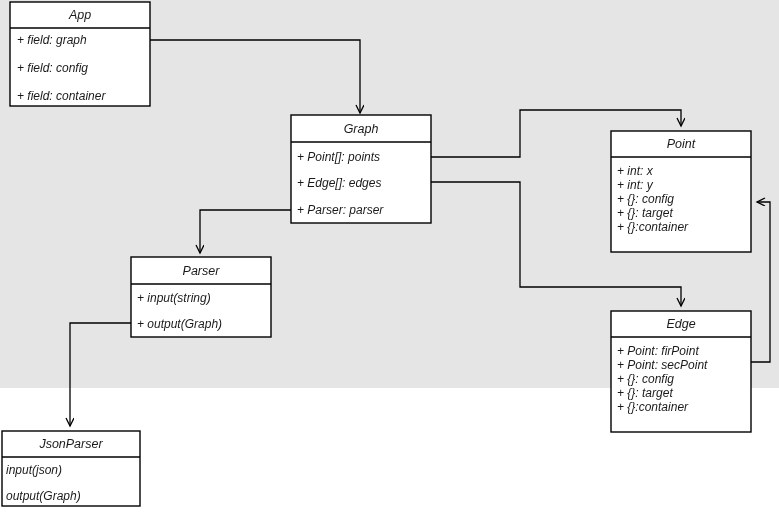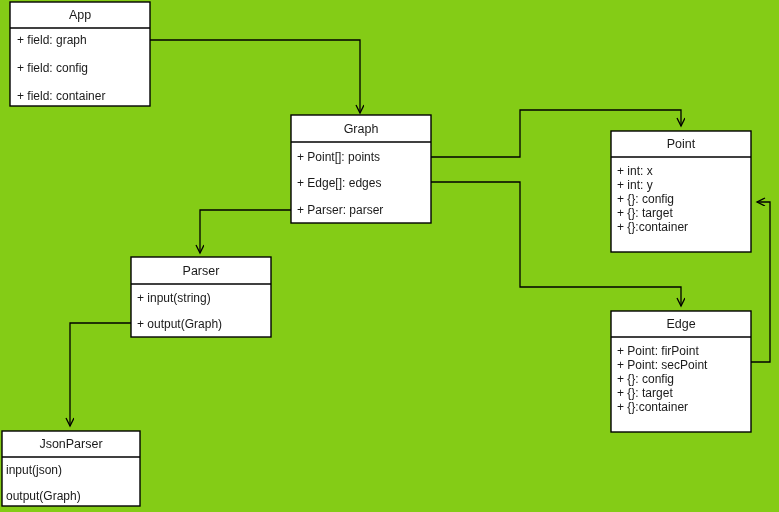--- a/index.html
+++ b/index.html
@@ -9,22 +9,23 @@
   }
   body {
     width: 779px;
     height: 512px;
     overflow: hidden;
     font-family: "Liberation Sans", sans-serif;
   }
   #diagram-root {
     position: relative;
     width: 779px;
-    height: 512px;
-    background: #84cc16;
+    height: 388px;
+    background: #e5e5e5;
+    font-style: italic;
   }
   svg#uml-canvas {
     position: absolute;
     left: 0;
     top: 0;
     width: 779px;
     height: 512px;
     display: block;
   }
   .cls-box {

